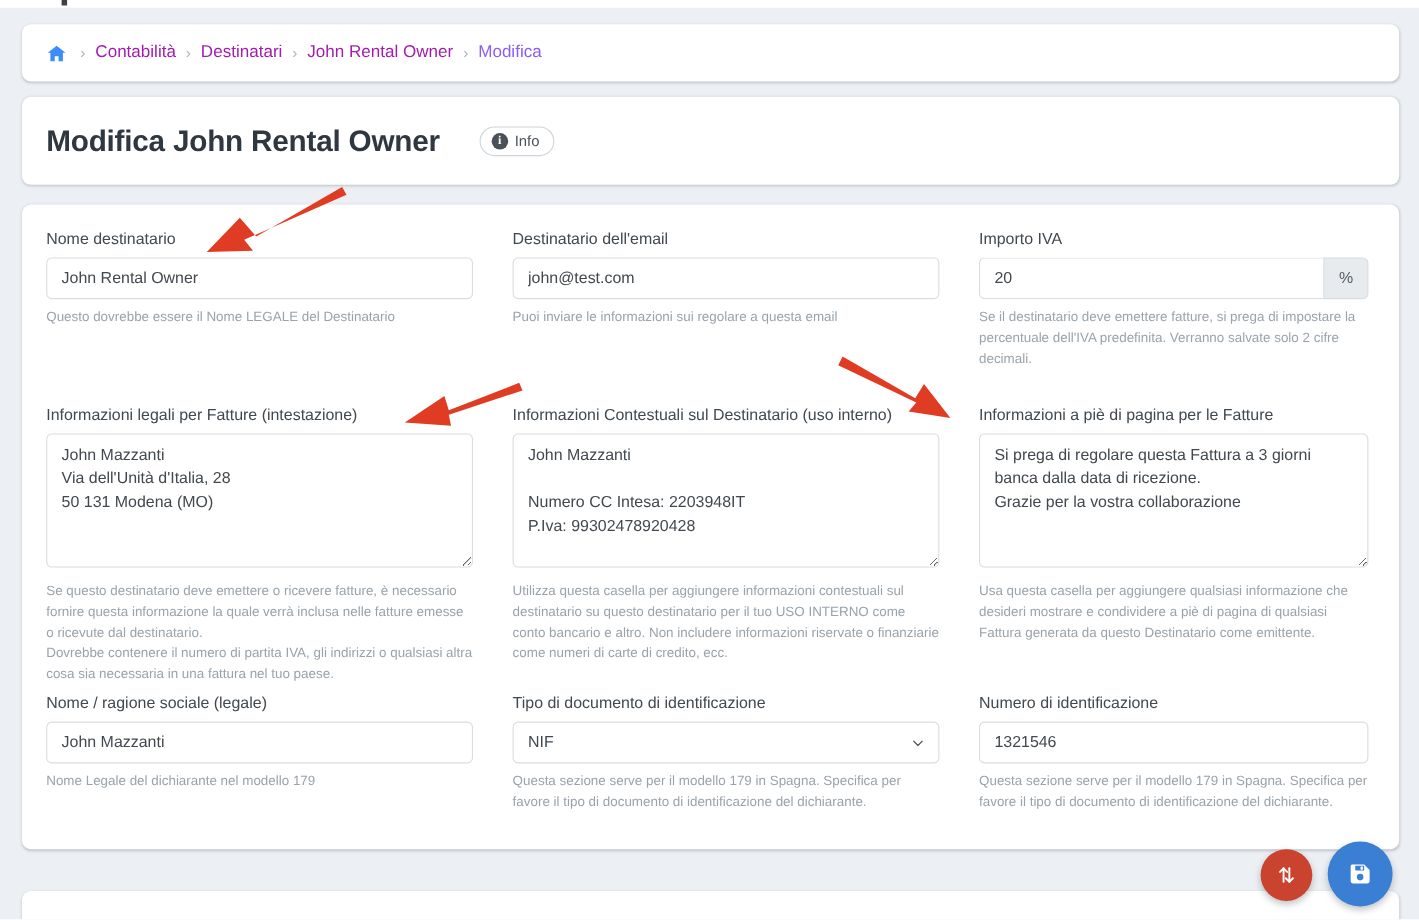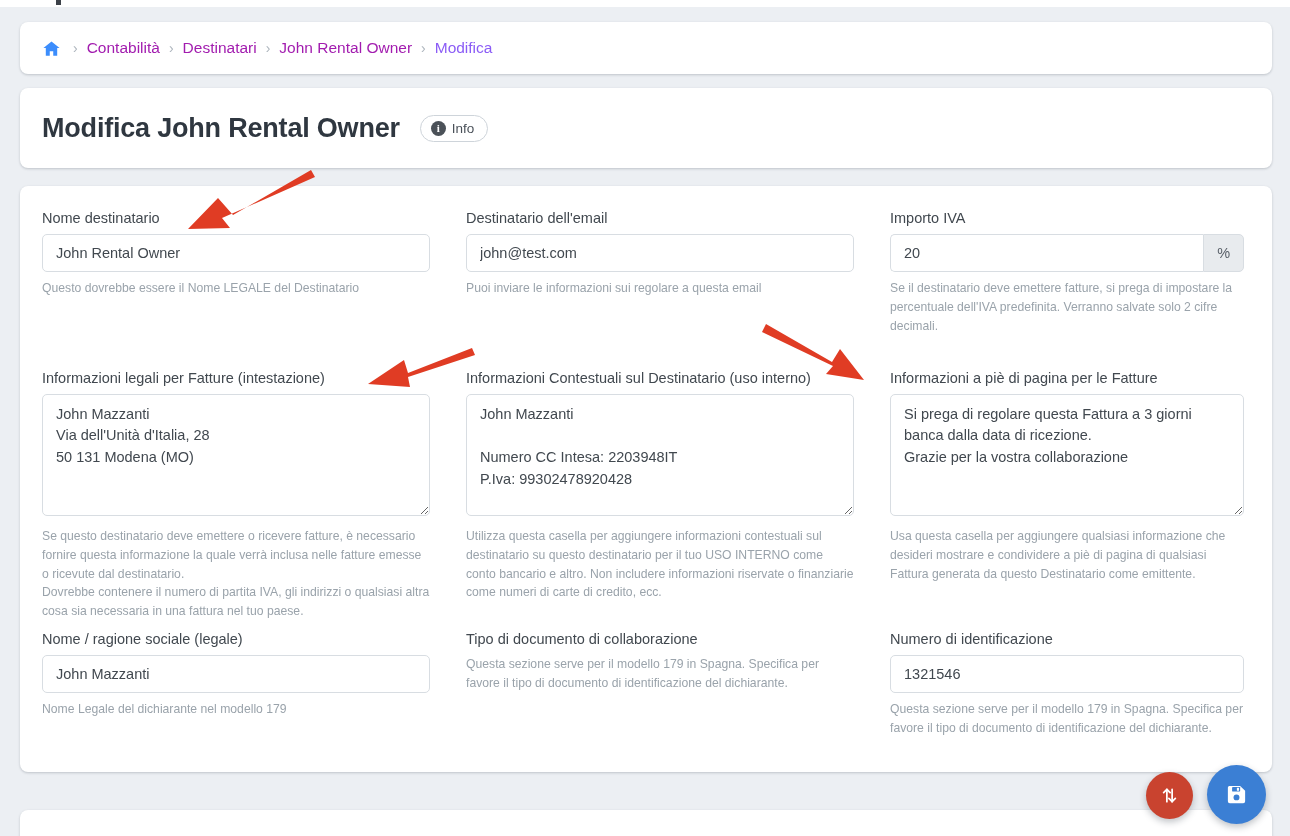--- a/index.html
+++ b/index.html
@@ -42,21 +42,21 @@
     white-space: nowrap;
   }
   .home-icon { display: inline-flex; align-items: center; margin-right: 3px; }
   .home-icon svg { display: block; }
   .sep { color: #adb5bd; margin: 0 9px; font-size: 14px; }
   .crumb-link { color: #a21caf; cursor: pointer; text-align: right; }
   .crumb-current { color: #8b5cf6; }
 
   
   #title-card { left: 20px; top: 88px; width: 1252px; height: 80px; }
-  .title-row { display: flex; align-items: center; height: 100%; padding-left: 22px; }
+  .title-row { display: flex; align-items: center; height: 100%; padding-left: 22px; gap: 16px; }
   .page-title {
     font-size: 27px; font-weight: bold; color: #2f3740; letter-spacing: -0.2px;
   }
   .info-pill {
     margin-left: 20px;
     display: inline-flex; align-items: center; gap: 6px;
     border: 1px solid #ced4da; border-radius: 999px;
     padding: 5px 13px 5px 10px;
     font-size: 13.5px; color: #4a5159; cursor: pointer;
     background: #fff;
@@ -236,21 +236,29 @@
       <div class="rowgap-b"></div>
       <div class="rowgap-b"></div>
 
       <div class="field">
         <label class="flabel">Nome / ragione sociale (legale)</label>
         <input class="input" value="John Mazzanti" style="">
         <div class="fhelp">Nome Legale del dichiarante nel modello 179</div>
       </div>
 
       <div class="field">
-        <label class="flabel">Tipo di documento di collaborazione</label>
+        <label class="flabel">Tipo di documento di identificazione</label>
+        <div class="select-wrap">
+          <input class="input" readonly="" value="NIF" style="">
+          <span class="chev">
+            <svg width="13" height="13" viewBox="0 0 24 24" fill="none" stroke="#555d65" stroke-width="2.2" stroke-linecap="round" stroke-linejoin="round">
+                <polyline points="5 9 12 16 19 9"></polyline>
+              </svg>
+          </span>
+        </div>
         <div class="fhelp">Questa sezione serve per il modello 179 in Spagna. Specifica per favore il tipo di documento di identificazione del dichiarante.</div>
       </div>
 
       <div class="field">
         <label class="flabel">Numero di identificazione</label>
         <input class="input" value="1321546" style="">
         <div class="fhelp">Questa sezione serve per il modello 179 in Spagna. Specifica per favore il tipo di documento di identificazione del dichiarante.</div>
       </div>
 
     </div>

